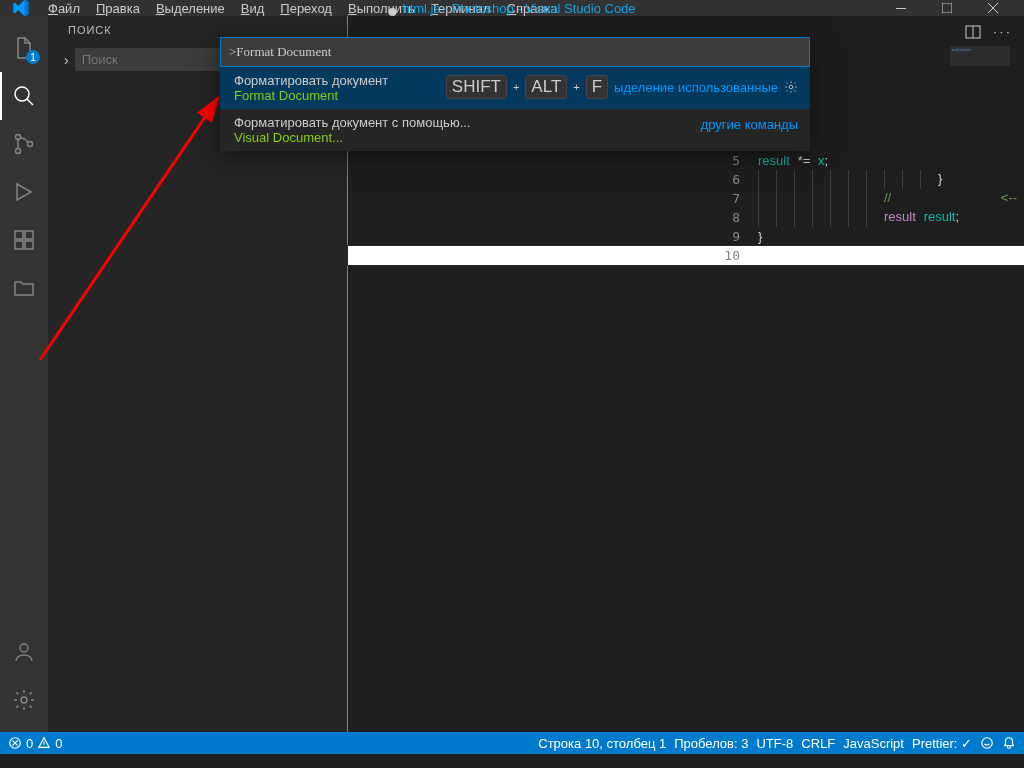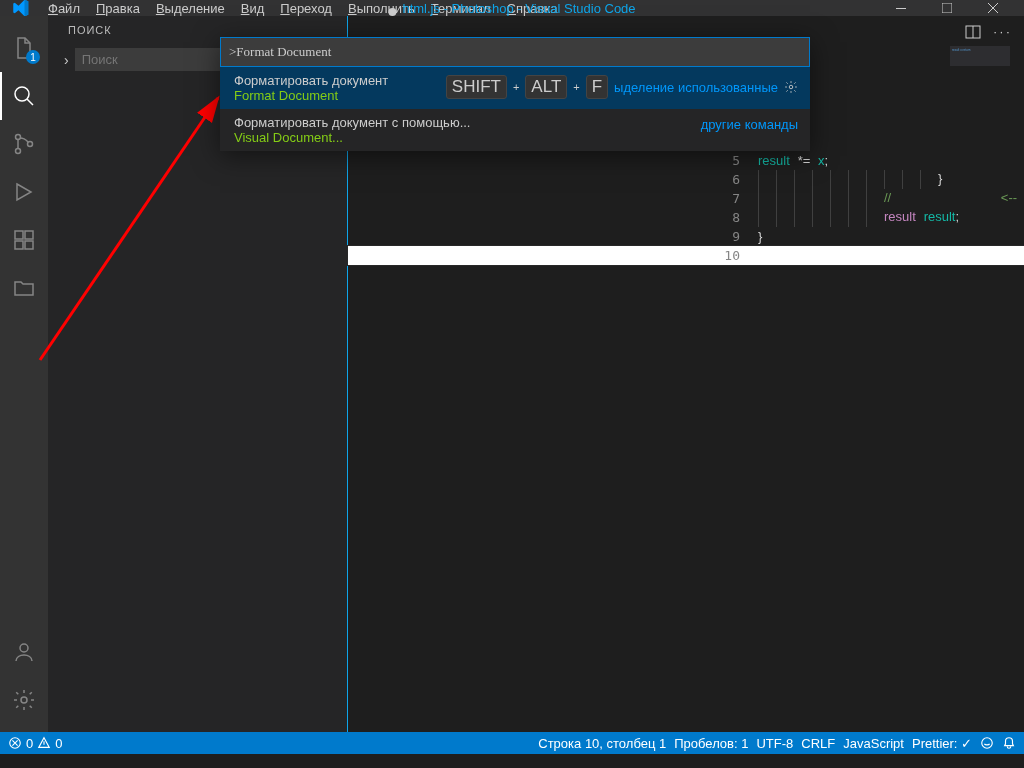--- a/index.html
+++ b/index.html
@@ -262,21 +262,21 @@
     <span class="sb-item">
       <svg width="14" height="14" viewBox="0 0 16 16" fill="none" stroke="#fff" stroke-width="1.3">
           <path d="M8 2l6 11H2z"></path>
           <path d="M8 6v4M8 12v0"></path>
         </svg>
       <span>0</span>
     </span>
   </div>
   <div class="sb-right">
     <span class="sb-item">Строка 10, столбец 1</span>
-    <span class="sb-item">Пробелов: 1</span>
+    <span class="sb-item">Пробелов: 3</span>
     <span class="sb-item">UTF-8</span>
     <span class="sb-item">CRLF</span>
     <span class="sb-item">JavaScript</span>
     <span class="sb-item">Prettier: ✓</span>
     <span class="sb-item">
         <svg width="14" height="14" viewBox="0 0 16 16" fill="none" stroke="#fff" stroke-width="1.3">
           <circle cx="8" cy="8" r="6"></circle>
           <path d="M5 9c1 1.5 5 1.5 6 0M6 6h0M10 6h0"></path>
         </svg>
       </span>

